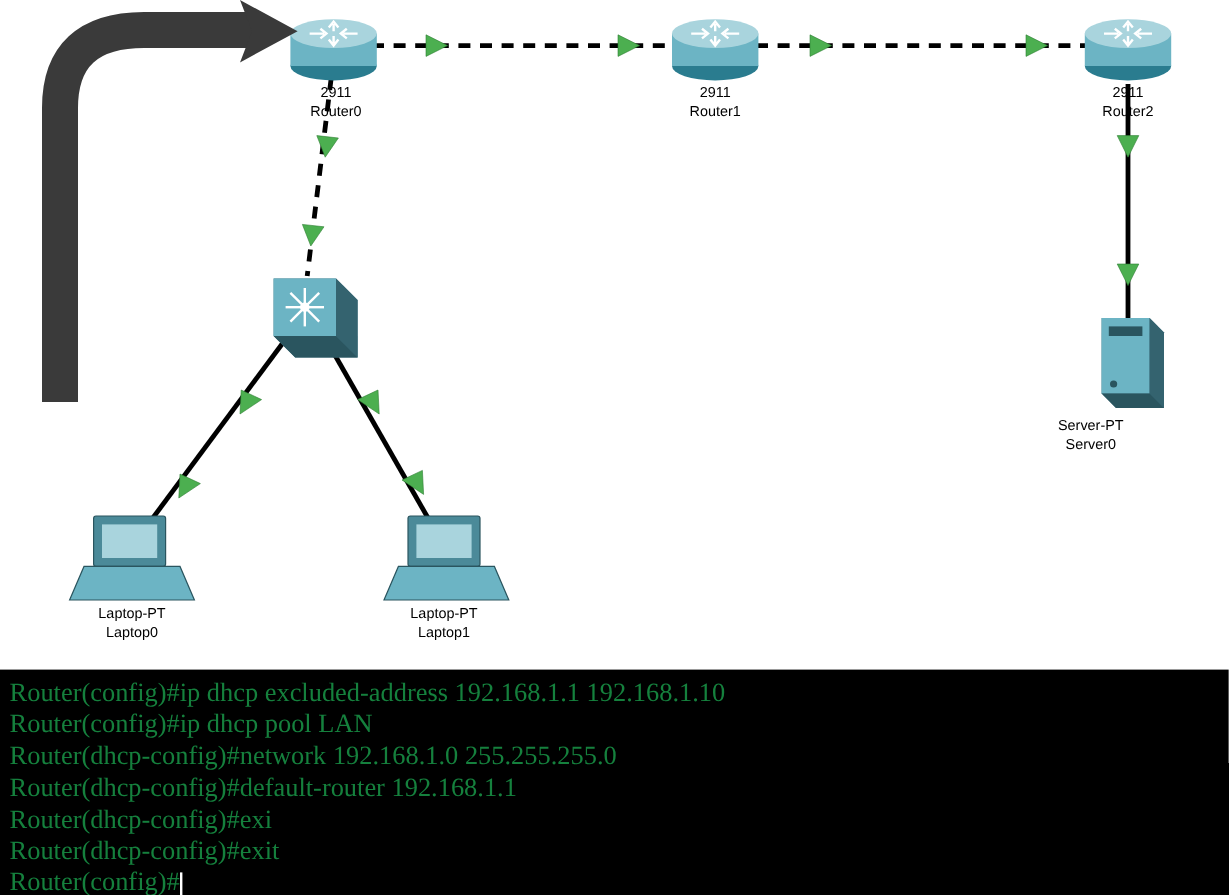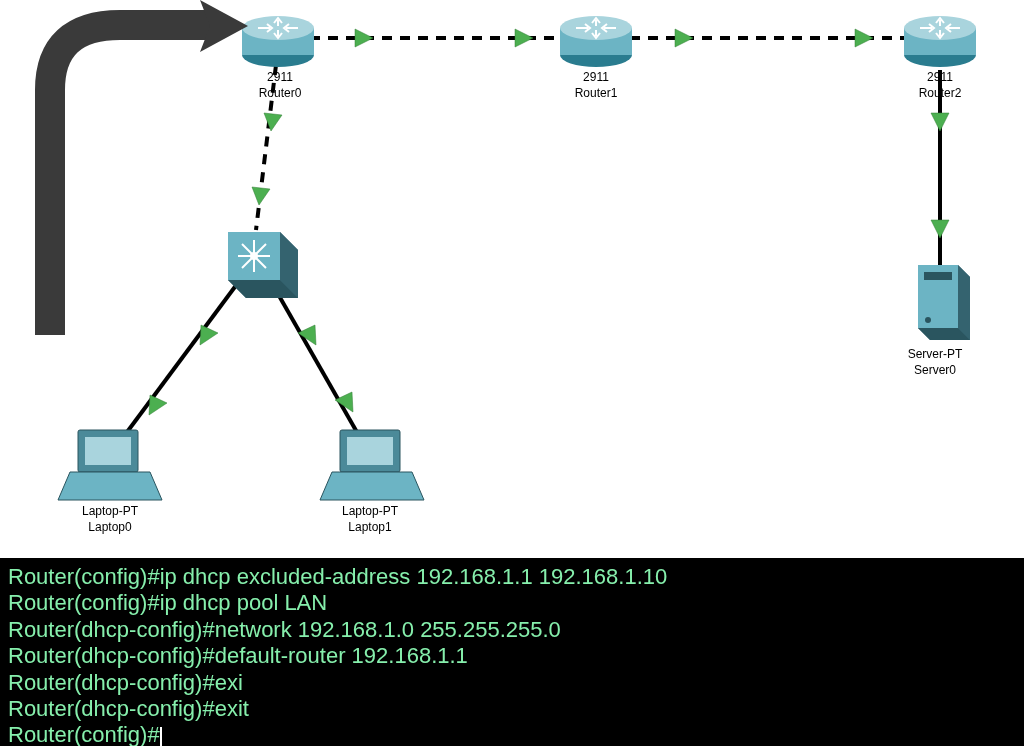--- a/index.html
+++ b/index.html
@@ -29,22 +29,22 @@
     margin-top: 2px;
     line-height: 1.2;
   }
   .terminal {
     position: absolute;
     top: 558px;
     left: 0;
     width: 1024px;
     height: 188px;
     background: #000;
-    color: #86efac;
-    font-family: Liberation Sans, sans-serif;
+    color: #15803d;
+    font-family: Liberation Serif, serif;
     font-size: 22px;
     padding: 6px 8px;
     box-sizing: border-box;
     white-space: pre;
     line-height: 1.2;
   }
   .cursor {
     display: inline-block;
     width: 2px;
     height: 20px;
@@ -202,21 +202,21 @@
     <div class="label">Router2</div>
   </div>
   <div class="device" style="left:60px; top:502px; width:100px;">
     <div class="label">Laptop-PT</div>
     <div class="label">Laptop0</div>
   </div>
   <div class="device" style="left:320px; top:502px; width:100px;">
     <div class="label">Laptop-PT</div>
     <div class="label">Laptop1</div>
   </div>
-  <div class="device" style="left:890px; top:345px; width:90px;">
+  <div class="device" style="left:864px; top:345px; width:90px;">
     <div class="label">Server-PT</div>
     <div class="label">Server0</div>
   </div>
 </div>
 
 <div class="terminal"><span>Router(config)#ip dhcp excluded-address 192.168.1.1 192.168.1.10</span>
 <span>Router(config)#ip dhcp pool LAN</span>
 <span>Router(dhcp-config)#network 192.168.1.0 255.255.255.0</span>
 <span>Router(dhcp-config)#default-router 192.168.1.1</span>
 <span>Router(dhcp-config)#exi</span>

